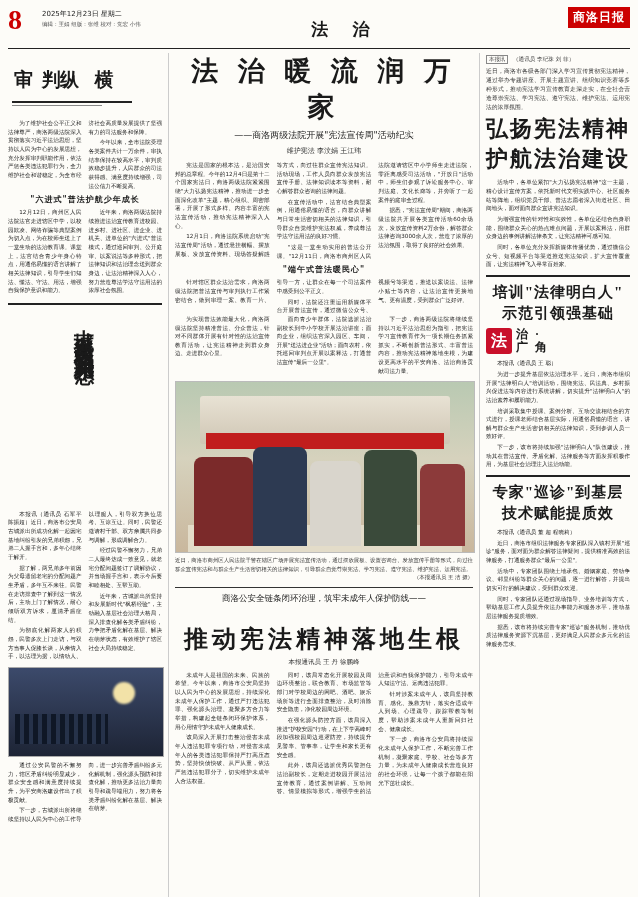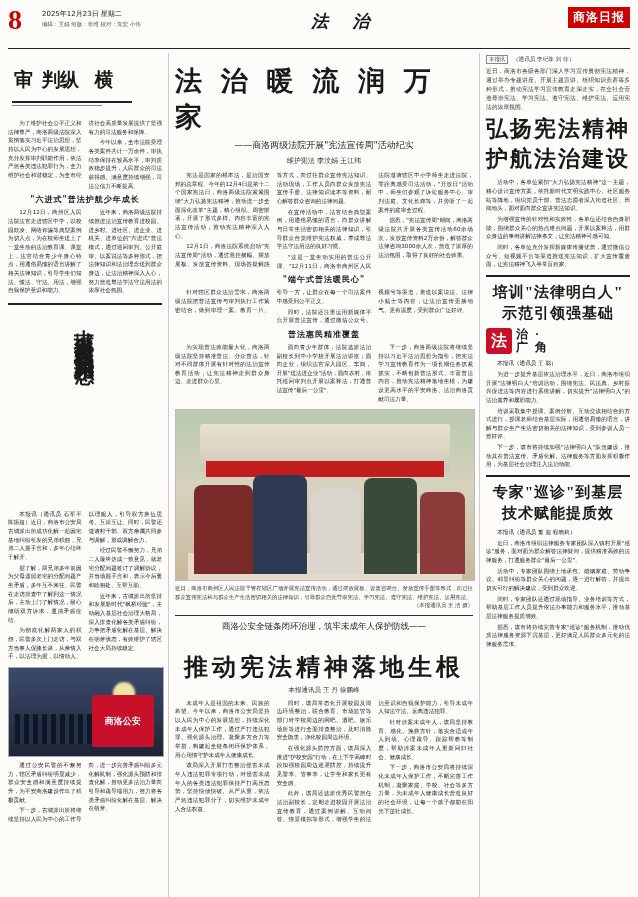--- a/index.html
+++ b/index.html
@@ -12,32 +12,32 @@
     position:relative;
   }
   .page{position:relative;width:638px;height:897px;box-sizing:border-box;padding:6px 8px;}
 
   
   .masthead{display:flex;align-items:flex-start;height:40px;border-bottom:1px solid #222;padding-bottom:2px;}
   .page-num{font-size:28px;font-weight:bold;color:#c00;line-height:1;width:28px;font-family:"Liberation Serif",serif;}
   .mast-date{font-size:6.5px;line-height:1.5;margin-left:6px;margin-top:3px;color:#222;}
   .mast-date .d1{font-size:7px;}
   .mast-date .d2{font-size:5.5px;color:#555;}
-  .mast-title{flex:1;text-align:center;font-size:17px;letter-spacing:10px;font-weight:bold;font-family:"Liberation Serif",serif;margin-top:4px;font-style:italic;}
+  .mast-title{flex:1;text-align:center;font-size:17px;letter-spacing:10px;font-weight:bold;font-family:"Liberation Serif",serif;margin-top:12px;}
   .mast-logo{width:80px;text-align:right;}
   .mast-logo .lg{display:inline-block;background:#c00;color:#fff;font-size:12px;font-weight:bold;padding:2px 5px;letter-spacing:1px;}
 
   
   .body-grid{display:flex;margin-top:4px;height:845px;}
   .col-left{width:160px;padding-right:6px;box-sizing:border-box;}
   .col-mid{width:312px;padding:0 6px;box-sizing:border-box;border-left:1px solid #ccc;border-right:1px solid #ccc;}
   .col-right{width:150px;padding-left:6px;box-sizing:border-box;}
 
   
-  .headline{font-size:27px;font-weight:bold;letter-spacing:6px;font-family:Liberation Serif, serif;margin:10px 0 4px;}
+  .headline{text-align:center;font-size:27px;font-weight:bold;letter-spacing:6px;font-family:Liberation Sans, sans-serif;margin:0 0 4px;}
   .subhead{text-align:center;font-size:9px;color:#222;margin-bottom:4px;}
   .byline{text-align:center;font-size:7px;color:#333;margin-bottom:5px;}
   .col3{column-count:3;column-gap:7px;font-size:5.6px;line-height:1.55;text-align:justify;color:#222;}
   .col2{column-count:2;column-gap:7px;font-size:5.6px;line-height:1.55;text-align:justify;color:#222;}
   .col1{font-size:5.6px;line-height:1.55;text-align:justify;color:#222;}
   p{margin:0 0 2px;text-indent:2em;}
   .sec-h{font-size:8px;font-weight:bold;text-align:center;margin:4px 0 3px;letter-spacing:1px;}
 
   
   .art-head{position:relative;height:60px;margin:2px 0 4px;}
@@ -145,21 +145,20 @@
         <p>据了解，两兄弟多年前因为父母遗留老宅的分配问题产生矛盾，多年互不来往。民警在走访排查中了解到这一情况后，主动上门了解情况，耐心倾听双方诉求，厘清矛盾症结。</p>
         <p>为彻底化解两家人的积怨，民警多次上门走访，与双方当事人促膝长谈，从亲情入手，以法理为据，以情动人、以理服人，引导双方换位思考、互谅互让。同时，民警还邀请村干部、双方亲属共同参与调解，形成调解合力。</p>
         <p>经过民警不懈努力，兄弟二人最终达成一致意见，就老宅分配问题签订了调解协议，并当场握手言和，表示今后要和睦相处、互帮互助。</p>
         <p>近年来，古城派出所坚持和发展新时代"枫桥经验"，主动融入基层社会治理大格局，深入排查化解各类矛盾纠纷，力争把矛盾化解在基层、解决在萌芽状态，有效维护了辖区社会大局持续稳定。</p>
       </div>
 
       <div class="police">
         <div class="sky2"></div>
         <div class="sun"></div>
         <div class="row"></div>
-        <div class="emblem">商洛公安</div>
       </div>
 
       <div class="col2">
         <p>通过公安民警的不懈努力，辖区矛盾纠纷明显减少，群众安全感和满意度持续提升，为平安商洛建设作出了积极贡献。</p>
         <p>下一步，古城派出所将继续坚持以人民为中心的工作导向，进一步完善矛盾纠纷多元化解机制，强化源头预防和排查化解，推动更多法治力量向引导和疏导端用力，努力将各类矛盾纠纷化解在基层、解决在萌芽。</p>
       </div>
     </div>
 
     <div class="col-mid">
 
@@ -174,21 +173,20 @@
         <p>"这是一堂生动实用的普法公开课。"12月11日，商洛市商州区人民法院邀请辖区中小学师生走进法院，零距离感受司法活动，"开放日"活动中，师生们参观了诉讼服务中心、审判法庭、文化长廊等，并旁听了一起案件的庭审全过程。</p>
         <p>据悉，"宪法宣传周"期间，商洛两级法院共开展各类宣传活动60余场次，发放宣传资料2万余份，解答群众法律咨询3000余人次，营造了浓厚的法治氛围，取得了良好的社会效果。</p>
       </div>
 
       <div class="sec-h">"端午式普法暖民心"</div>
       <div class="col3">
         <p>针对辖区群众法治需求，商洛两级法院把普法宣传与审判执行工作紧密结合，做到审理一案、教育一片、引导一方，让群众在每一个司法案件中感受到公平正义。</p>
         <p>同时，法院还注重运用新媒体平台开展普法宣传，通过微信公众号、视频号等渠道，推送以案说法、法律小贴士等内容，让法治宣传更接地气、更有温度，受到群众广泛好评。</p>
       </div>
 
-      <div class="sec-h">普法惠民精准覆盖</div>
       <div class="col3">
         <p>为实现普法效能最大化，商洛两级法院坚持精准普法、分众普法，针对不同群体开展有针对性的法治宣传教育活动，让宪法精神走到群众身边、走进群众心里。</p>
         <p>面向青少年群体，法院选派法治副校长到中小学校开展法治讲座；面向企业，组织法官深入园区、车间，开展"送法进企业"活动；面向农村，依托巡回审判点开展以案释法，打通普法宣传"最后一公里"。</p>
         <p>下一步，商洛两级法院将继续坚持以习近平法治思想为指引，把宪法学习宣传教育作为一项长期任务抓紧抓实，不断创新普法形式、丰富普法内容，推动宪法精神落地生根，为建设更高水平的平安商洛、法治商洛贡献司法力量。</p>
       </div>
 
       <div class="photo">
         <div class="sky"></div>
         <div class="tent"></div>
         <div class="banner"></div>

